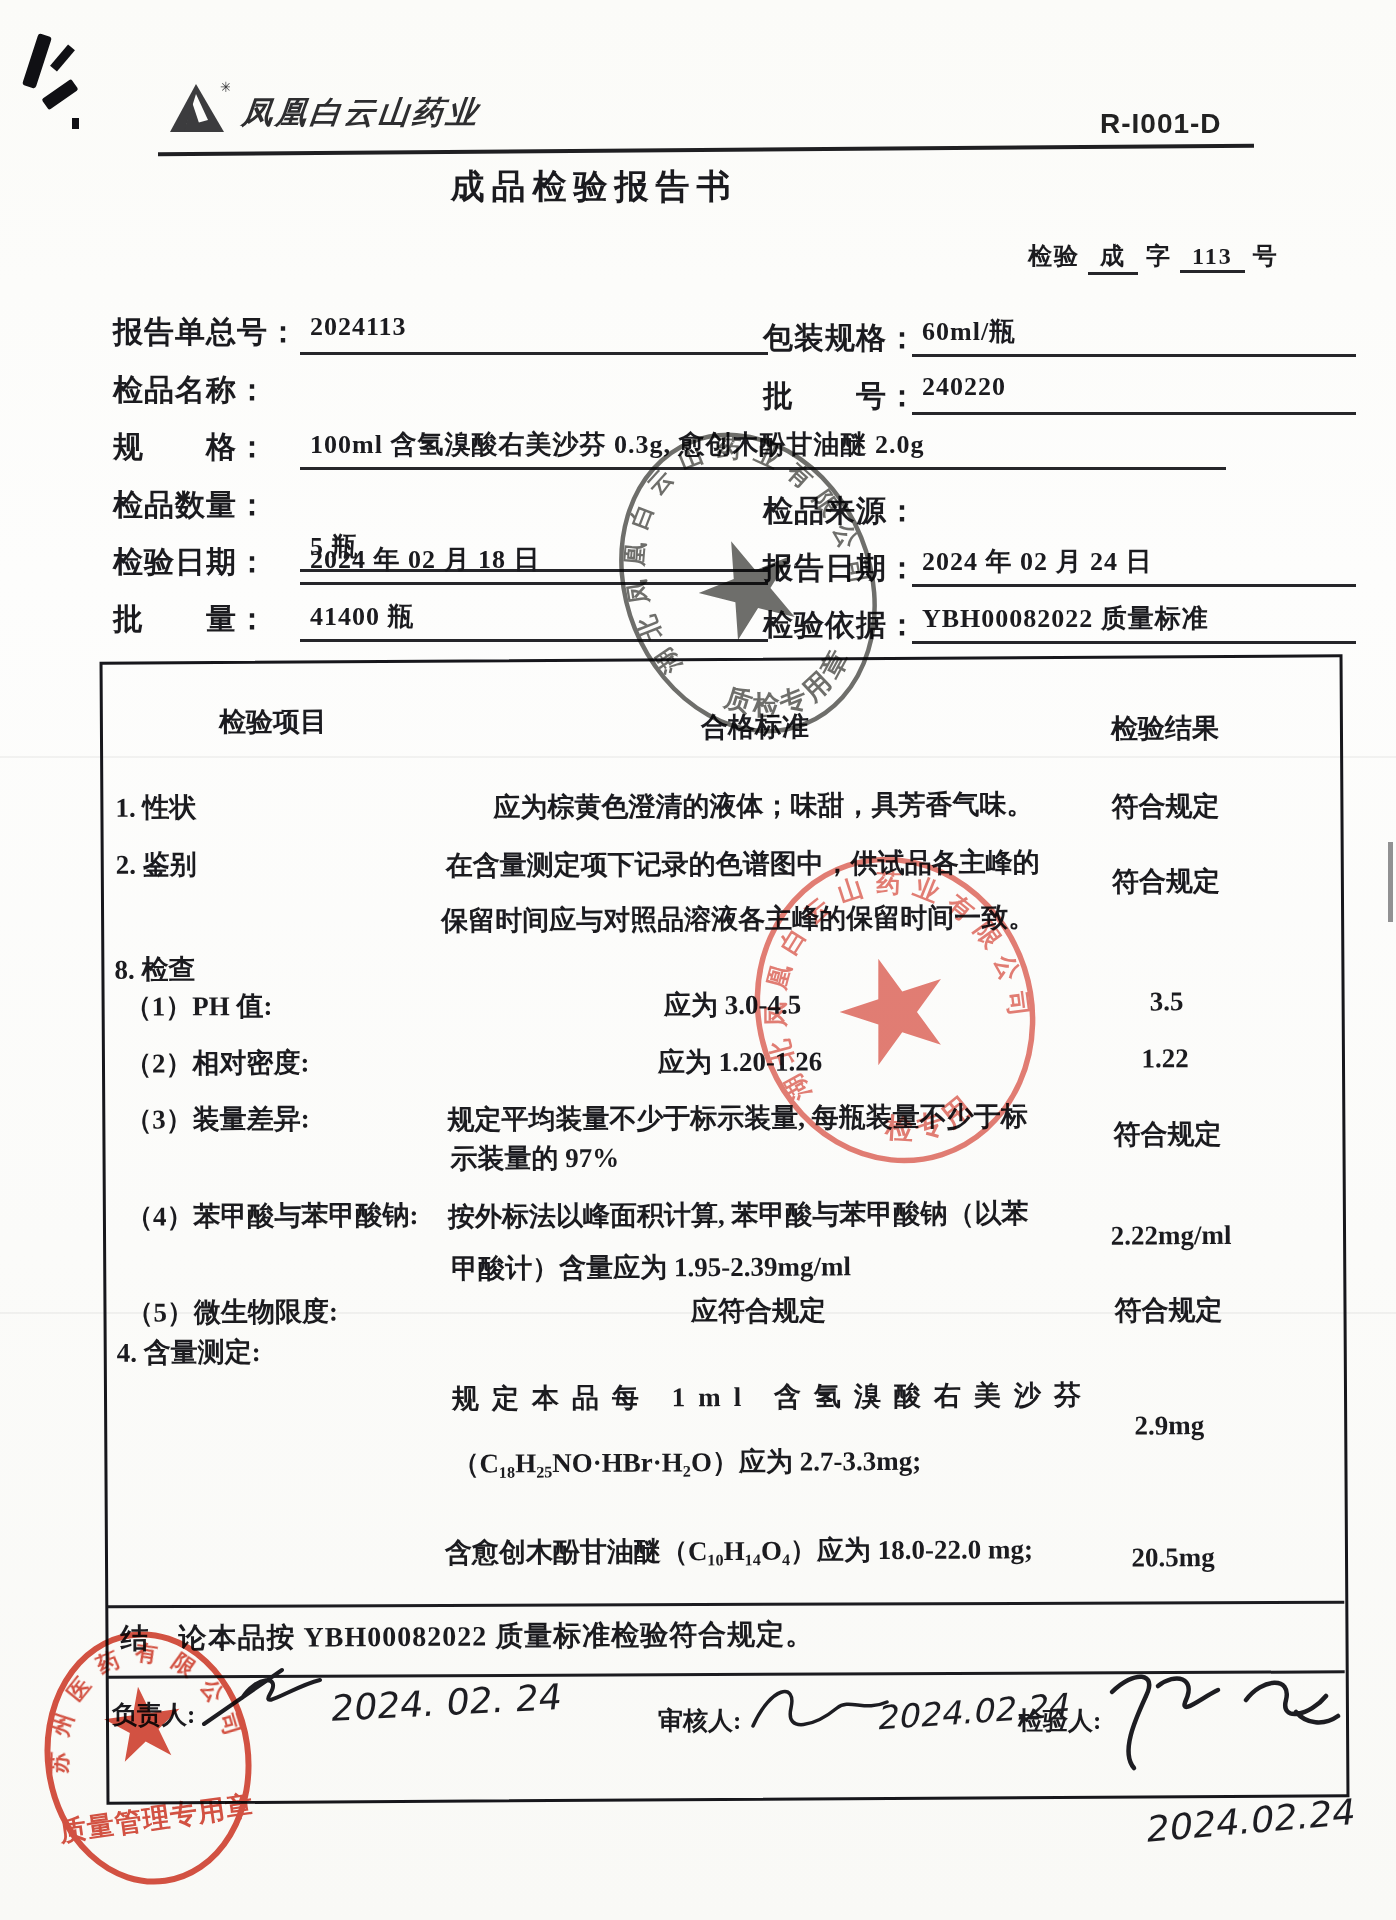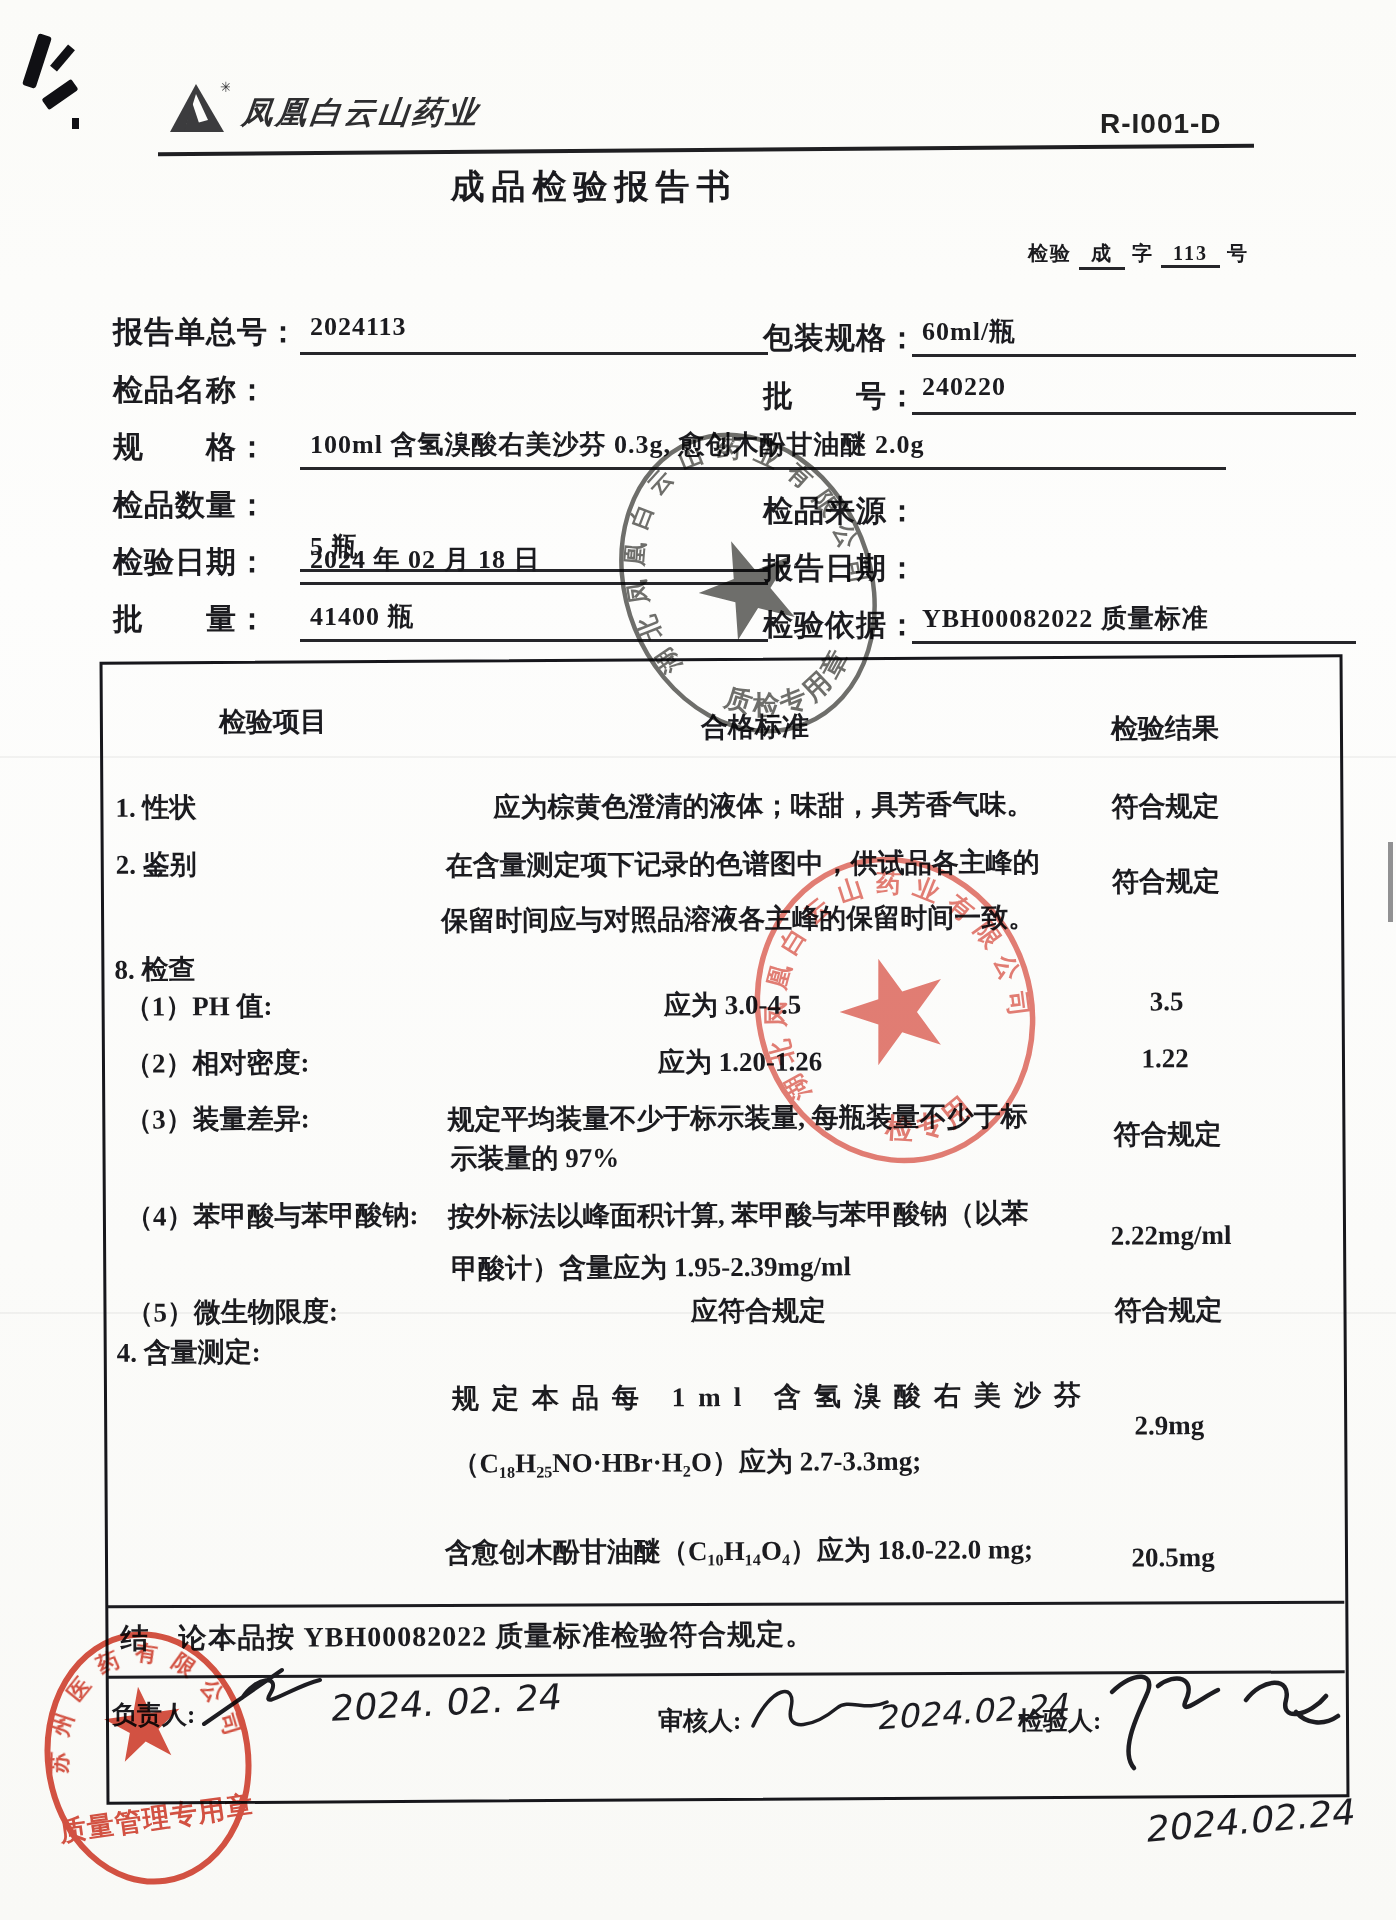--- a/index.html
+++ b/index.html
@@ -10,21 +10,21 @@
   
   .logo-mark{position:absolute;left:168px;top:80px;}
   .logo-text{position:absolute;left:242px;top:92px;font-size:31px;font-weight:bold;
              font-style:italic;transform:skewX(-6deg);letter-spacing:3px;color:#2e2e30;}
   .form-code{position:absolute;left:1100px;top:108px;font-family:"Liberation Sans","DejaVu Sans",sans-serif;
              font-size:28px;font-weight:bold;letter-spacing:1px;color:#222;}
   .top-rule{position:absolute;left:158px;top:148px;width:1096px;height:4px;background:#1f1f22;
             transform:rotate(-0.45deg);}
   .title{position:absolute;left:594px;top:164px;transform:translateX(-50%);
          font-size:34px;font-weight:bold;letter-spacing:7px;}
-  .serial{position:absolute;left:1028px;top:240px;font-size:20px;font-weight:bold;letter-spacing:2px;}
+  .serial{position:absolute;left:1028px;top:240px;font-size:24px;font-weight:bold;letter-spacing:2px;}
   .serial .ubox{display:inline-block;padding:0 12px;border-bottom:3px solid #26262a;}
   
   .ilab{position:absolute;font-size:30px;font-weight:bold;letter-spacing:1px;}
   .ival{position:absolute;font-size:26px;font-weight:bold;border-bottom:3px solid #26262a;
         height:40px;padding-left:10px;letter-spacing:1px;}
   .lx{left:113px;} .vx{left:300px;width:458px;} .rx{left:763px;} .wx{left:912px;width:434px;}
   .wide{left:300px;width:916px;}
   
   .tbl{position:absolute;left:103px;top:658px;width:1237px;height:1137px;
        border:3px solid #17171c;transform:rotate(-0.35deg);}
@@ -87,20 +87,21 @@
   <div class="ilab lx" style="top:427px;">规　　格：</div>
   <div class="ival wide" style="top:427px;">100ml 含氢溴酸右美沙芬 0.3g, 愈创木酚甘油醚 2.0g</div>
 
   <div class="ilab lx" style="top:485px;">检品数量：</div>
   <div class="ival vx" style="top:485px;margin-top:44px;">5 瓶</div>
   <div class="ilab rx" style="top:491px;">检品来源：</div>
 
   <div class="ilab lx" style="top:542px;">检验日期：</div>
   <div class="ival vx" style="top:542px;">2024 年 02 月 18 日</div>
   <div class="ilab rx" style="top:548px;">报告日期：</div>
+  <div class="ival wx" style="top:544px;">2024 年 02 月 24 日</div>
 
   <div class="ilab lx" style="top:599px;">批　　量：</div>
   <div class="ival vx" style="top:599px;">41400 瓶</div>
   <div class="ilab rx" style="top:605px;">检验依据：</div>
   <div class="ival wx" style="top:601px;">YBH00082022 质量标准</div>
 
   <div class="tbl">
     <span class="t cen" style="left:170px;top:40px;">检验项目</span>
     <span class="t cen" style="left:652px;top:48px;">合格标准</span>
     <span class="t cen" style="left:1062px;top:52px;">检验结果</span>

